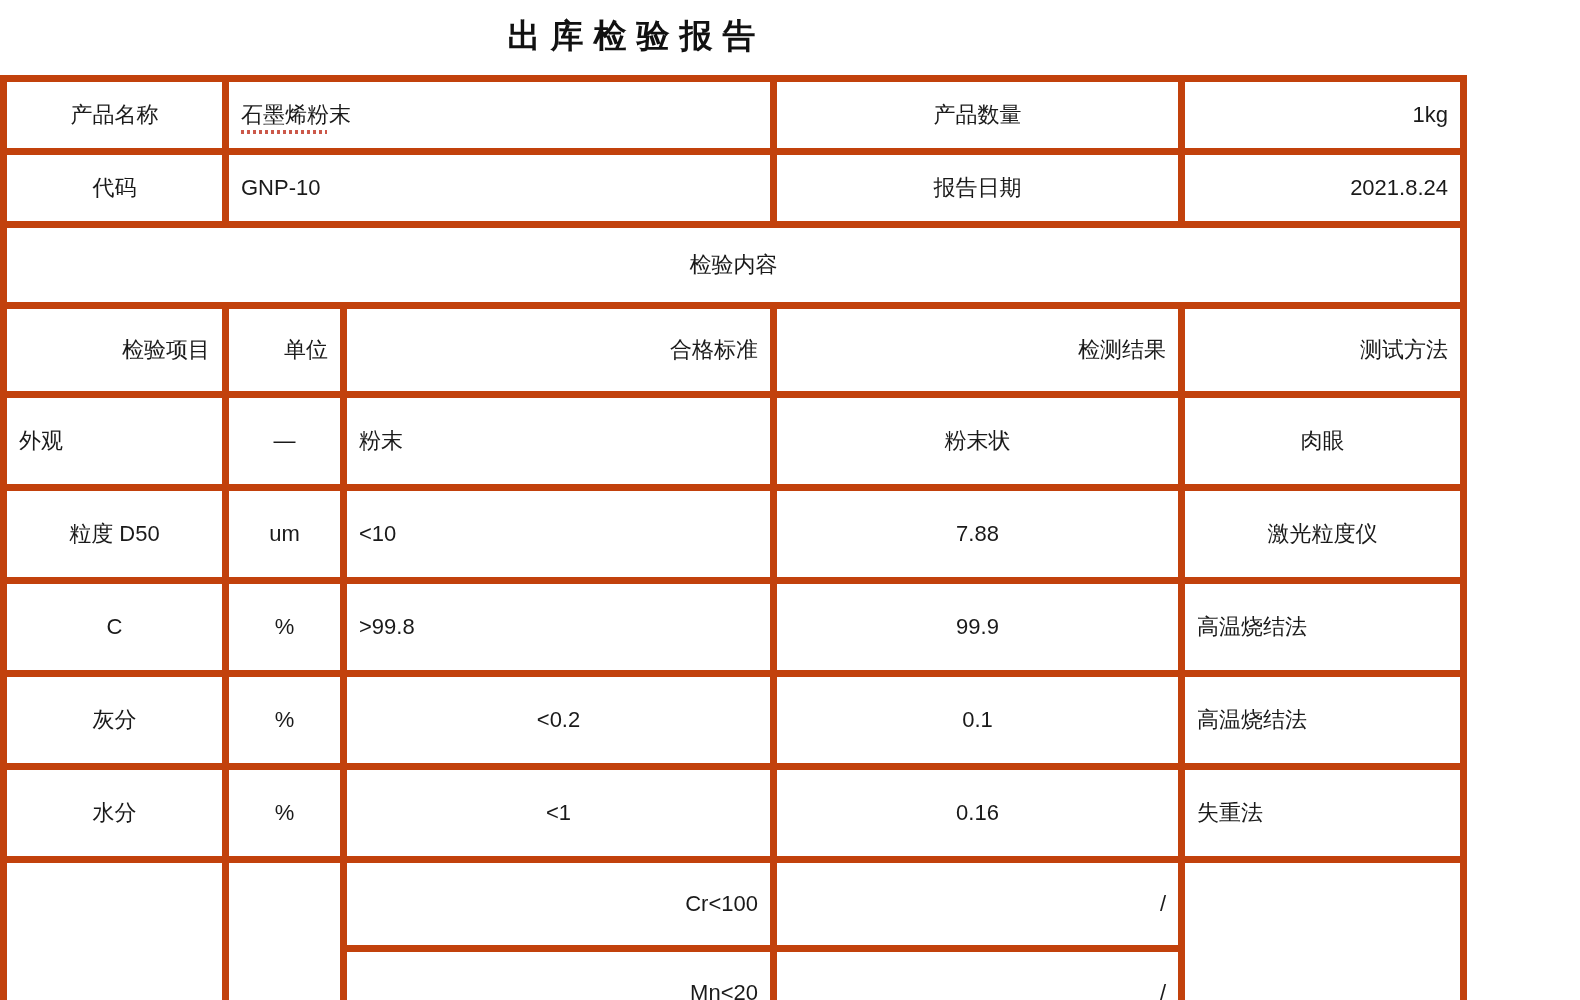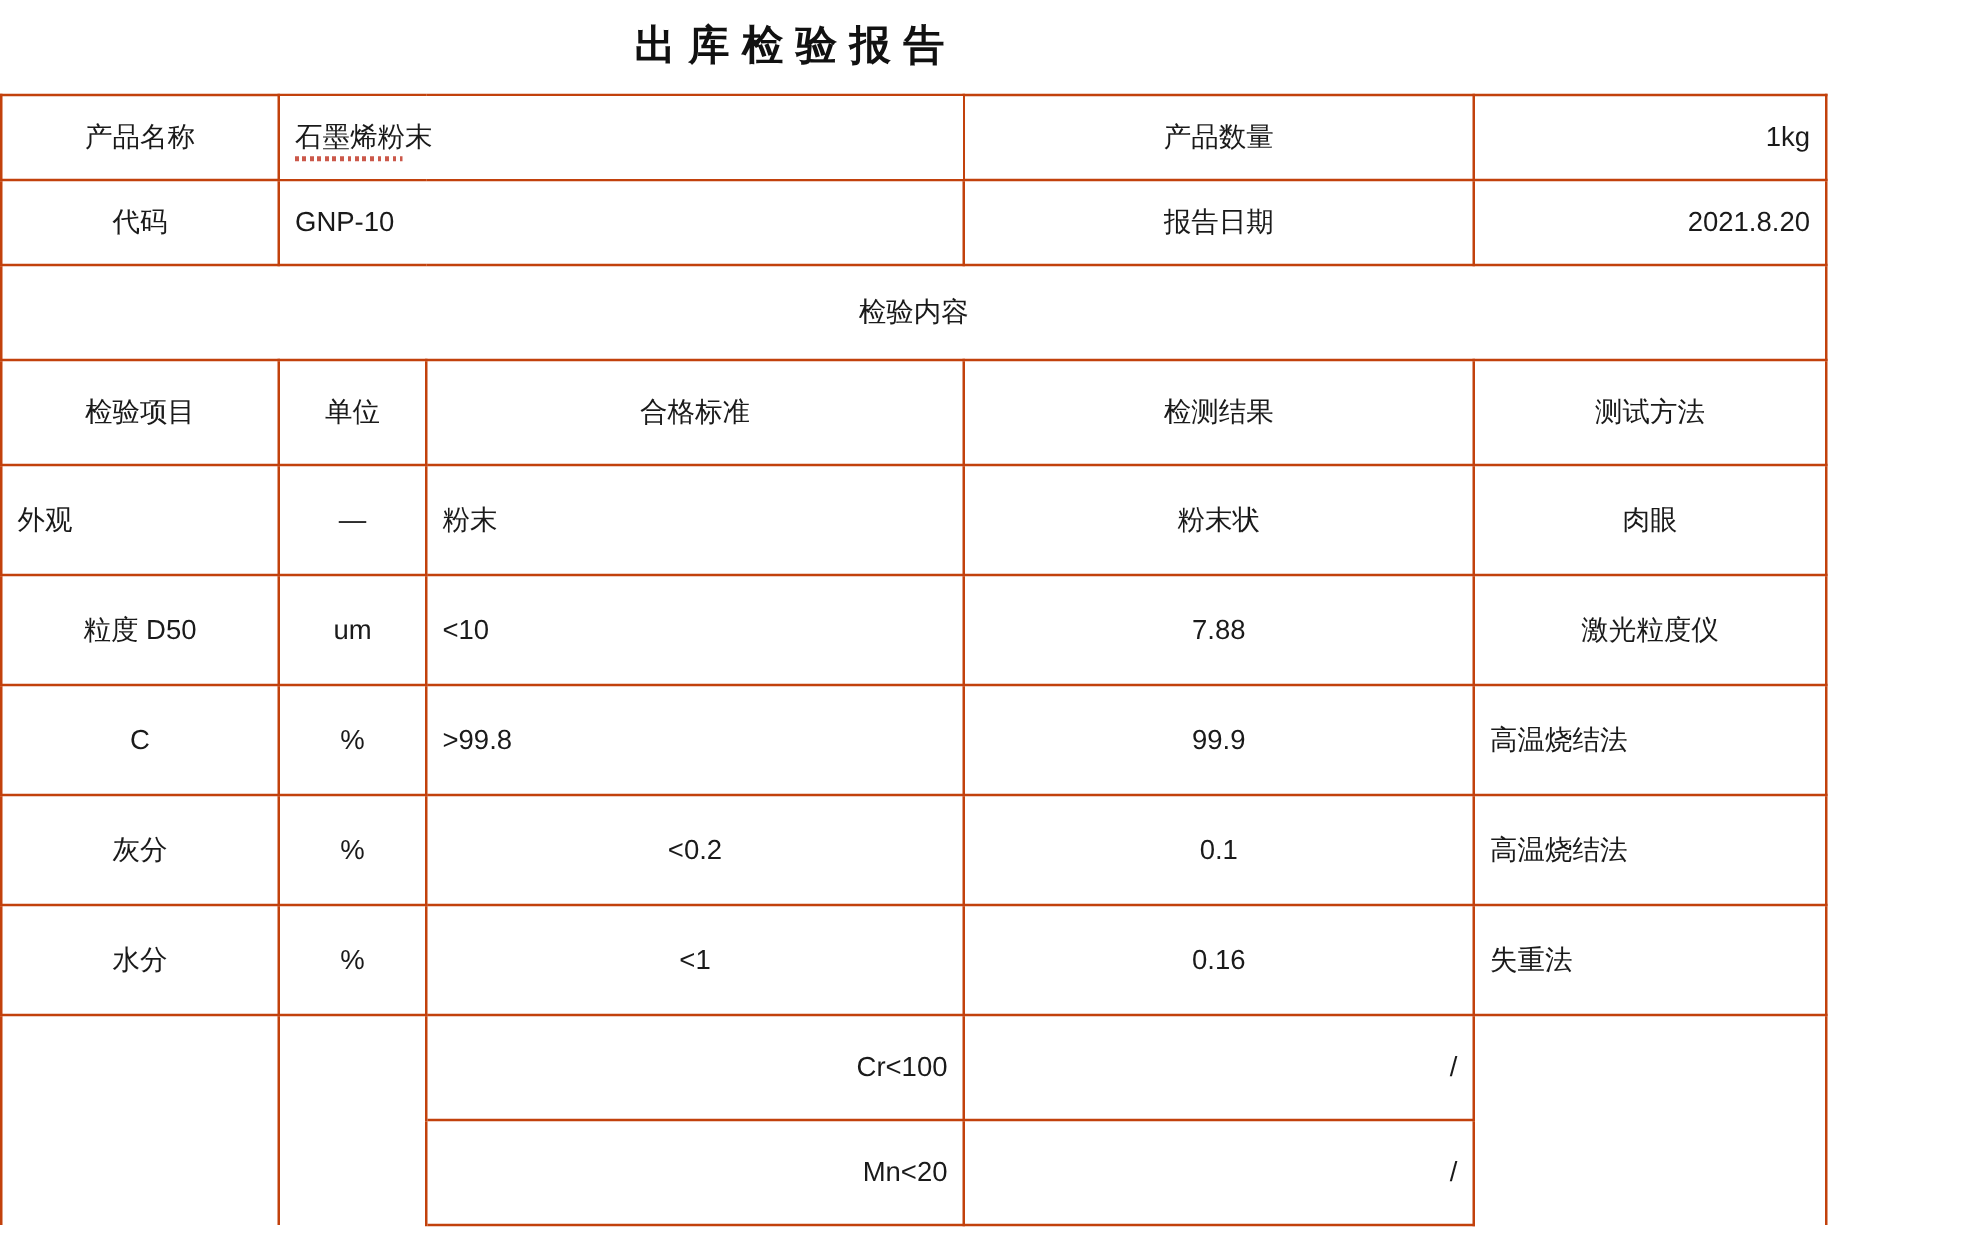--- a/index.html
+++ b/index.html
@@ -30,21 +30,21 @@
     padding-bottom: 16px;
     color: #111;
   }
   table.report {
     border-collapse: collapse;
     width: 1460px;
     margin: 0 auto;
     table-layout: fixed;
   }
   table.report td, table.report th {
-    border: 2px solid #c2410c;
+    border: 7px solid #c2410c;
     padding: 0 12px;
     font-size: 22px;
     font-weight: normal;
     color: #1a1a1a;
     background: #fff;
   }
   .h-row td { height: 66px; }
   .label-cell {
     text-align: center;
   }
@@ -53,21 +53,21 @@
   }
   .value-cell-center {
     text-align: right;
   }
   .section-title td {
     text-align: center;
     height: 74px;
     font-size: 23px;
   }
   .col-head td {
-    text-align: center;
+    text-align: right;
     font-weight: bold;
     height: 82px;
     font-size: 23px;
   }
   .data-row td {
     height: 86px;
   }
   .t-left { text-align: left; }
   .t-center { text-align: center; }
   .metal-row td { height: 82px; text-align: right; }
@@ -113,21 +113,21 @@
         <td class="label-cell">产品名称</td>
         <td class="value-cell-left squiggle" colspan="2">石墨烯粉末</td>
         <td class="label-cell">产品数量</td>
         <td class="value-cell-center">1kg</td>
       </tr>
 
       <tr class="h-row">
         <td class="label-cell">代码</td>
         <td class="value-cell-left" colspan="2">GNP-10</td>
         <td class="label-cell">报告日期</td>
-        <td class="value-cell-center">2021.8.20</td>
+        <td class="value-cell-center">2021.8.24</td>
       </tr>
 
       <tr class="section-title">
         <td colspan="5">检验内容</td>
       </tr>
 
       <tr class="col-head">
         <td>检验项目</td>
         <td>单位</td>
         <td>合格标准</td>

